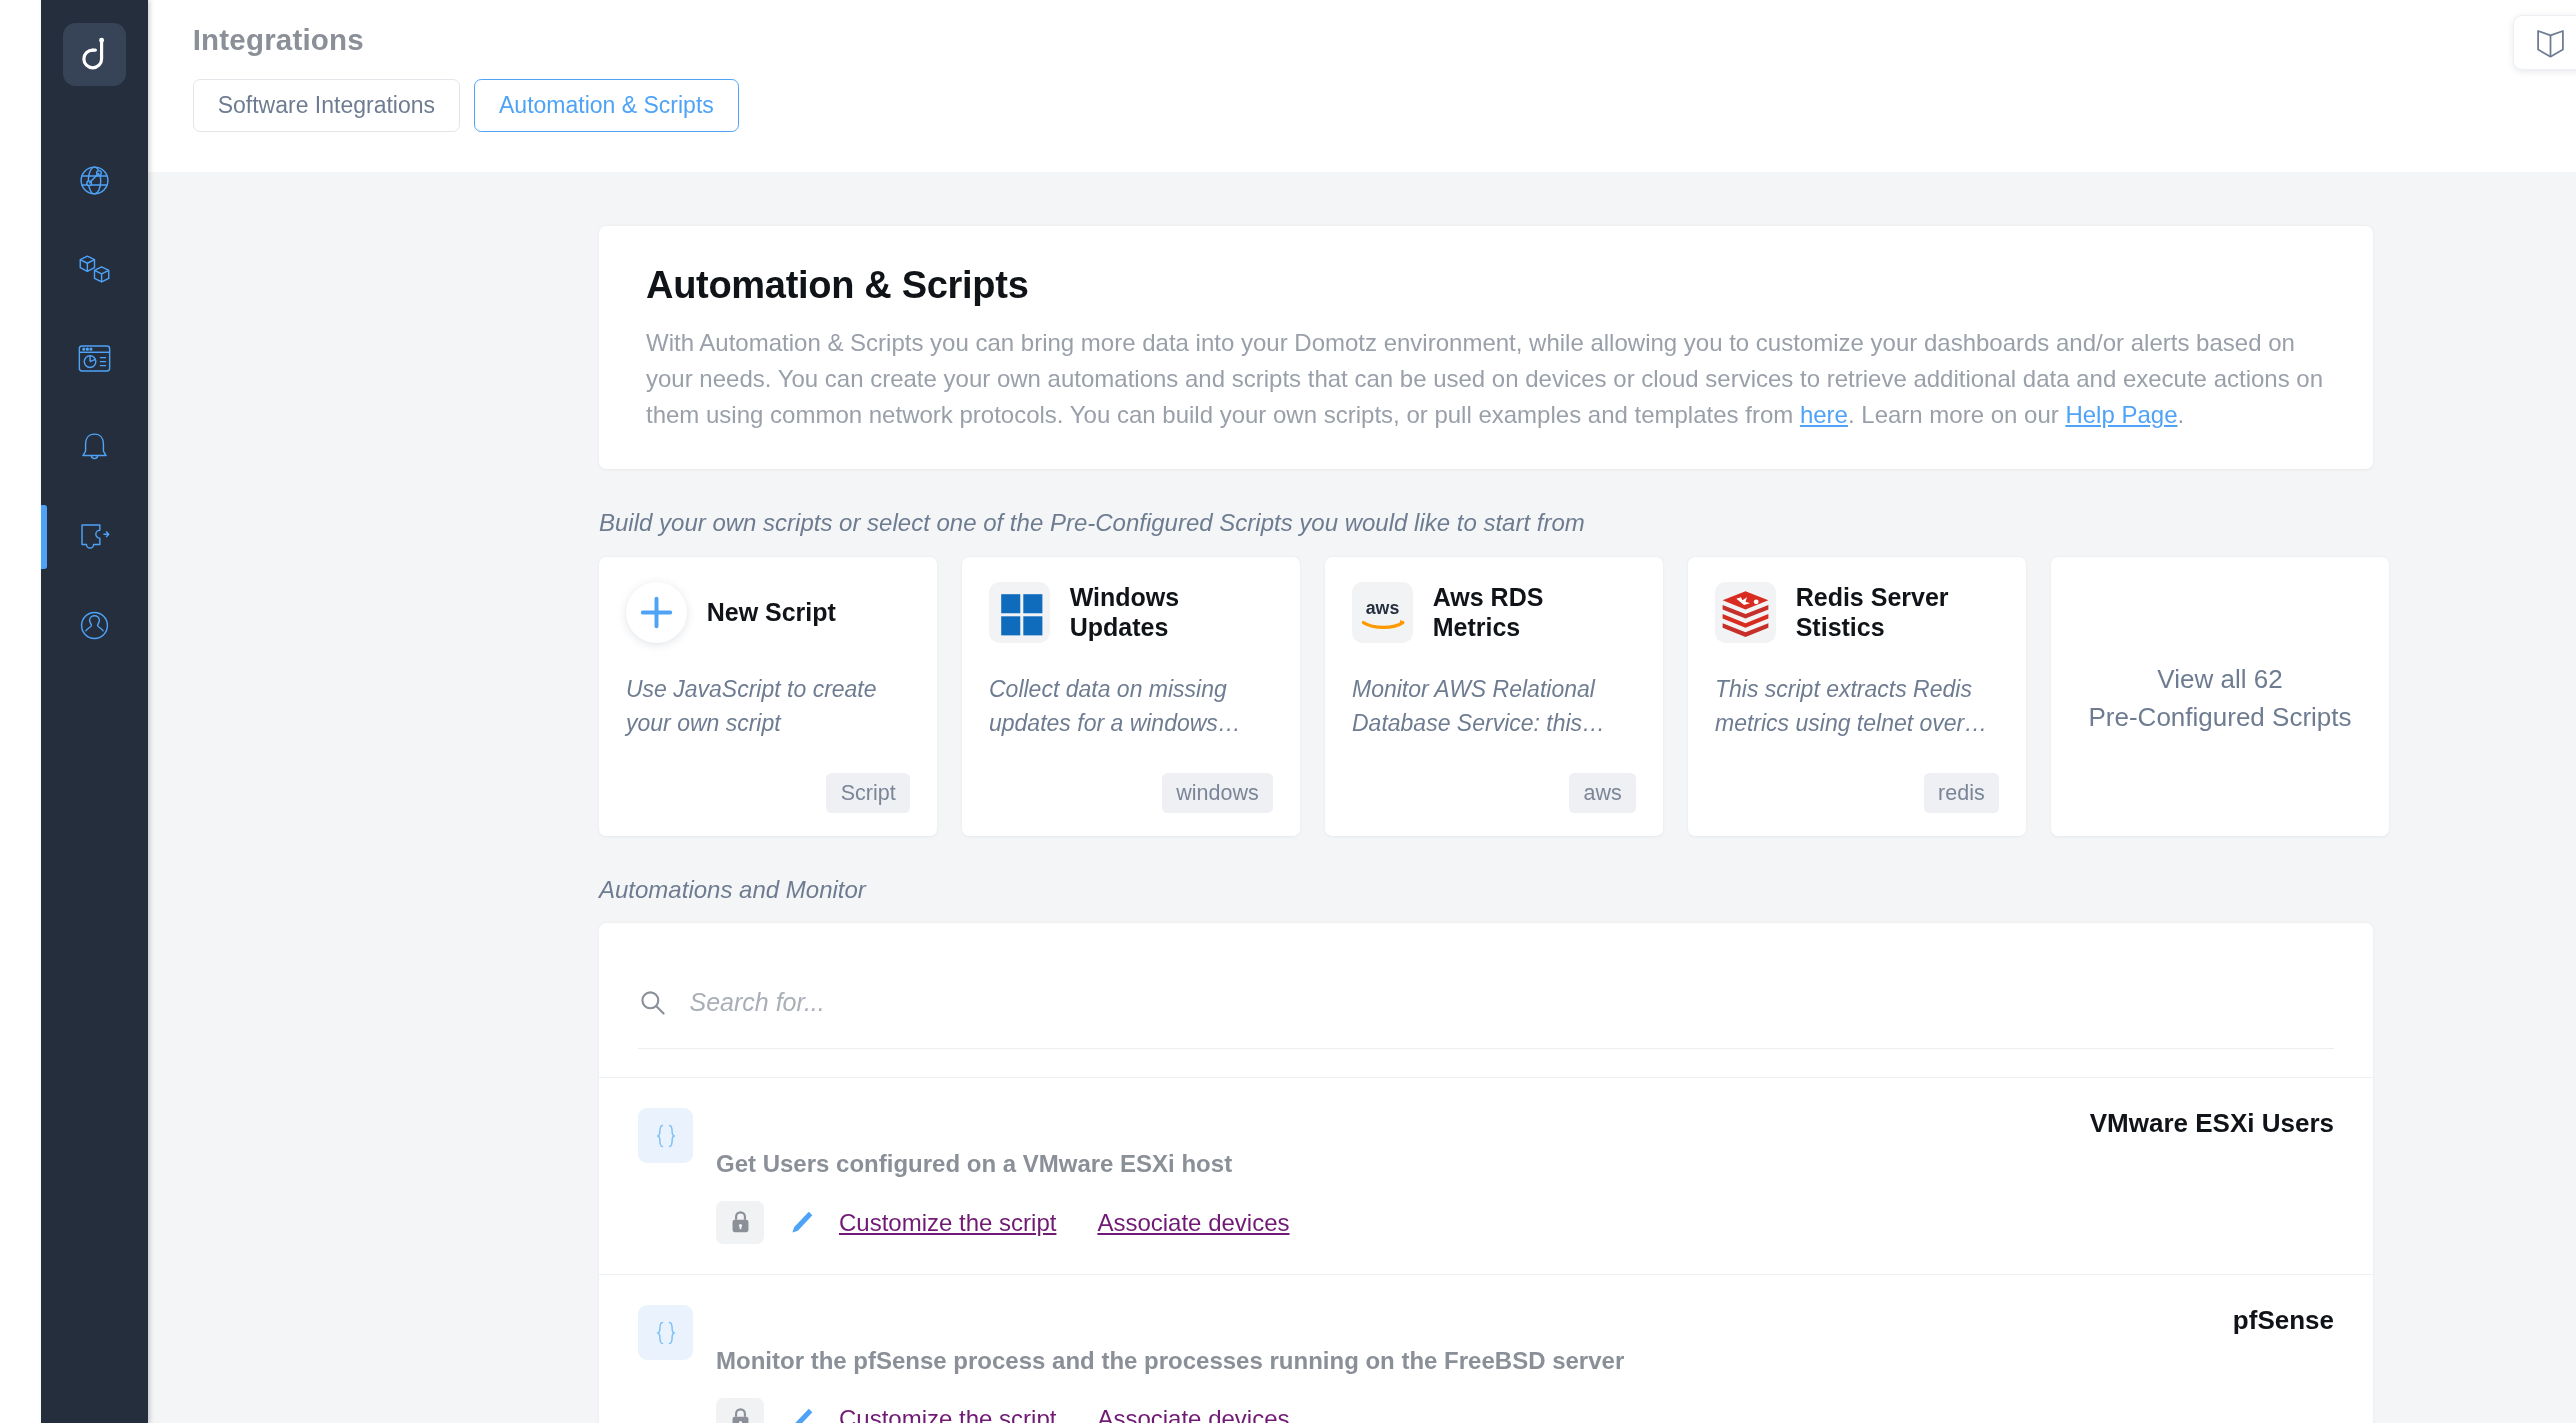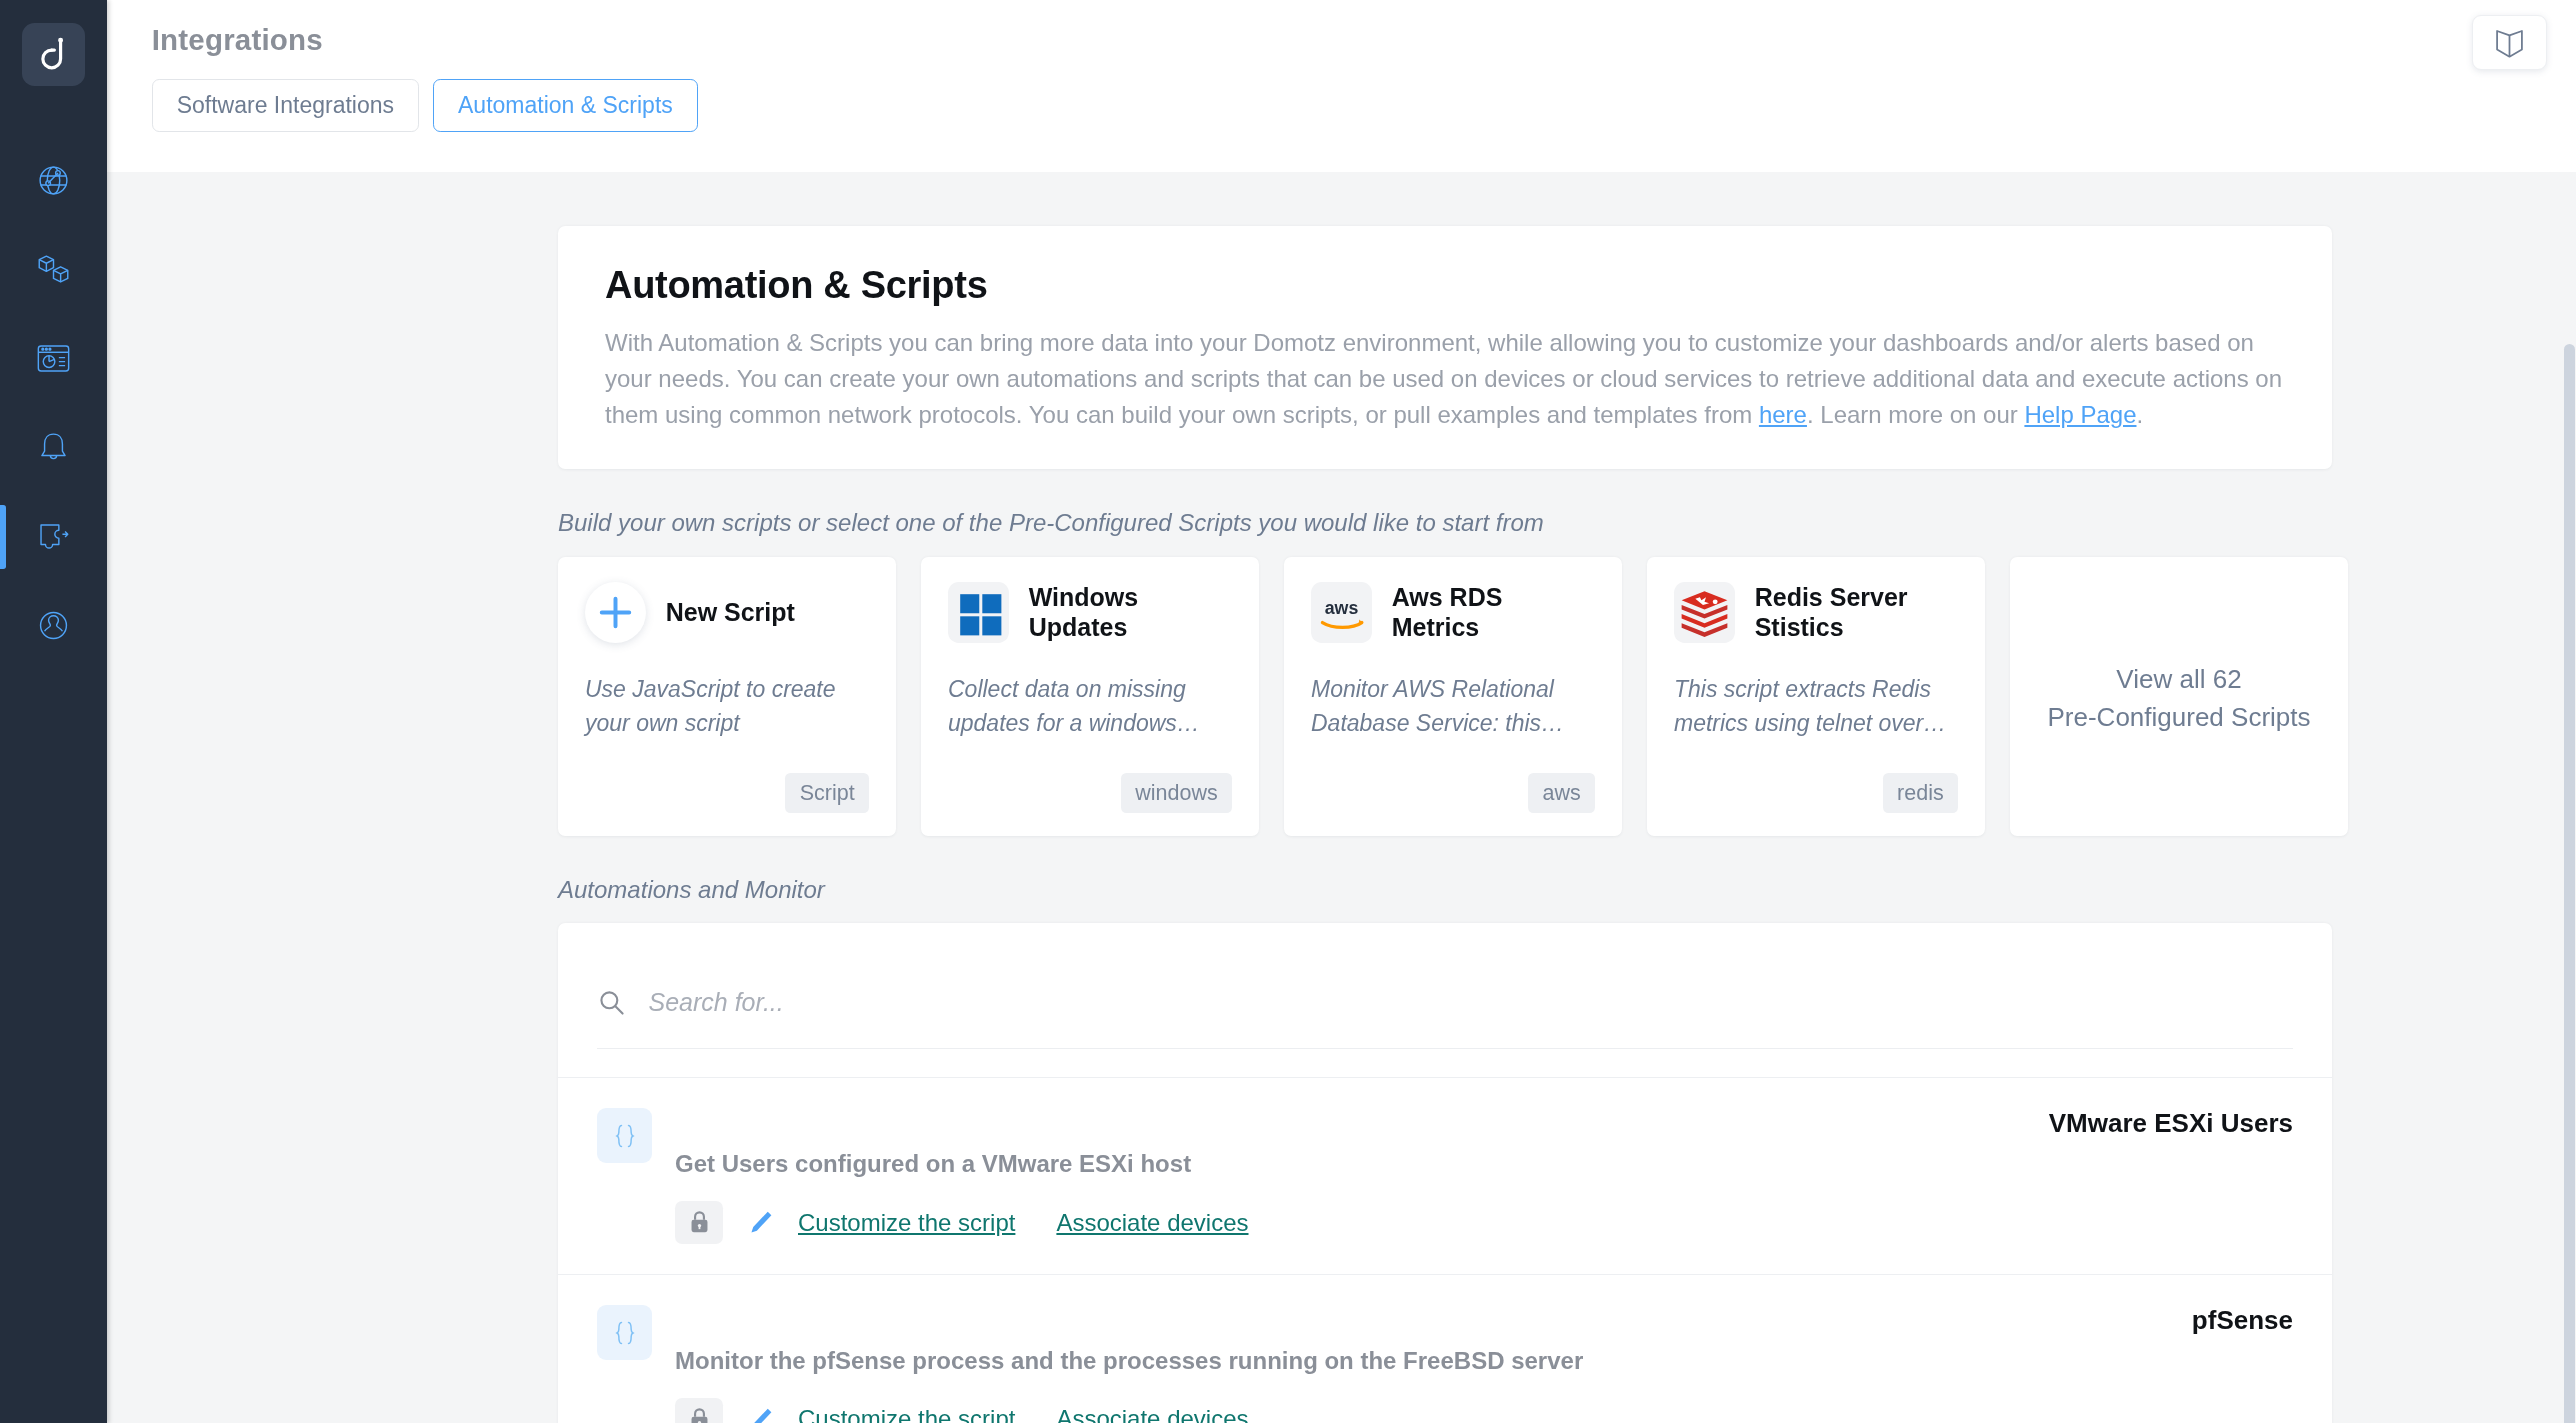--- a/index.html
+++ b/index.html
@@ -3,21 +3,21 @@
 <meta charset="utf-8">
 <style>
   * { box-sizing: border-box; margin: 0; padding: 0; }
   html, body {
     width: 2576px; height: 1424px;
     font-family: "Liberation Sans", sans-serif;
     background: #ffffff;
     overflow: hidden;
   }
 
-  .app { display: flex; width: 2576px; height: 1420px; }
+  .app { display: flex; width: 2576px; height: 1420px; padding-left: 41px; }
 
   
   .sidebar {
     width: 107px; min-width: 107px; height: 1424px;
     background: #242E3D;
     display: flex; flex-direction: column; align-items: center;
     position: relative;
     box-shadow: 1.8px 0 4.5px rgba(0,0,0,.18);
     z-index: 5;
   }
@@ -174,21 +174,21 @@
   .li-title { font-size: 26px; font-weight: bold; color: #101317; text-align: right; }
   .li-desc { font-size: 24px; color: #8A8F98; margin-top: 10.7px; font-weight: bold; }
   .li-actions { display: flex; align-items: center; gap: 23px; margin-top: 23px; }
   .lock-chip {
     width: 48px; height: 43px; border-radius: 7.2px; background: #F1F2F4;
     display: flex; align-items: center; justify-content: center;
   }
   .lock-chip svg { width: 23px; height: 27px; }
   .pencil svg { width: 29px; height: 29px; display: block; }
   .li-link {
-    color: #0f766e; font-size: 24px; text-decoration: underline; cursor: pointer;
+    color: #701a75; font-size: 24px; text-decoration: underline; cursor: pointer;
   }
   .li-link.spaced { margin-left: 18px; }
 
   
   .scrollbar-track {
     position: absolute; top: 172px; right: 0; width: 13.4px; bottom: 0;
     background: #F4F5F6;
   }
   .scrollbar-thumb {
     position: absolute; top: 0; right: 0.9px; width: 11.6px; height: 1145px;

